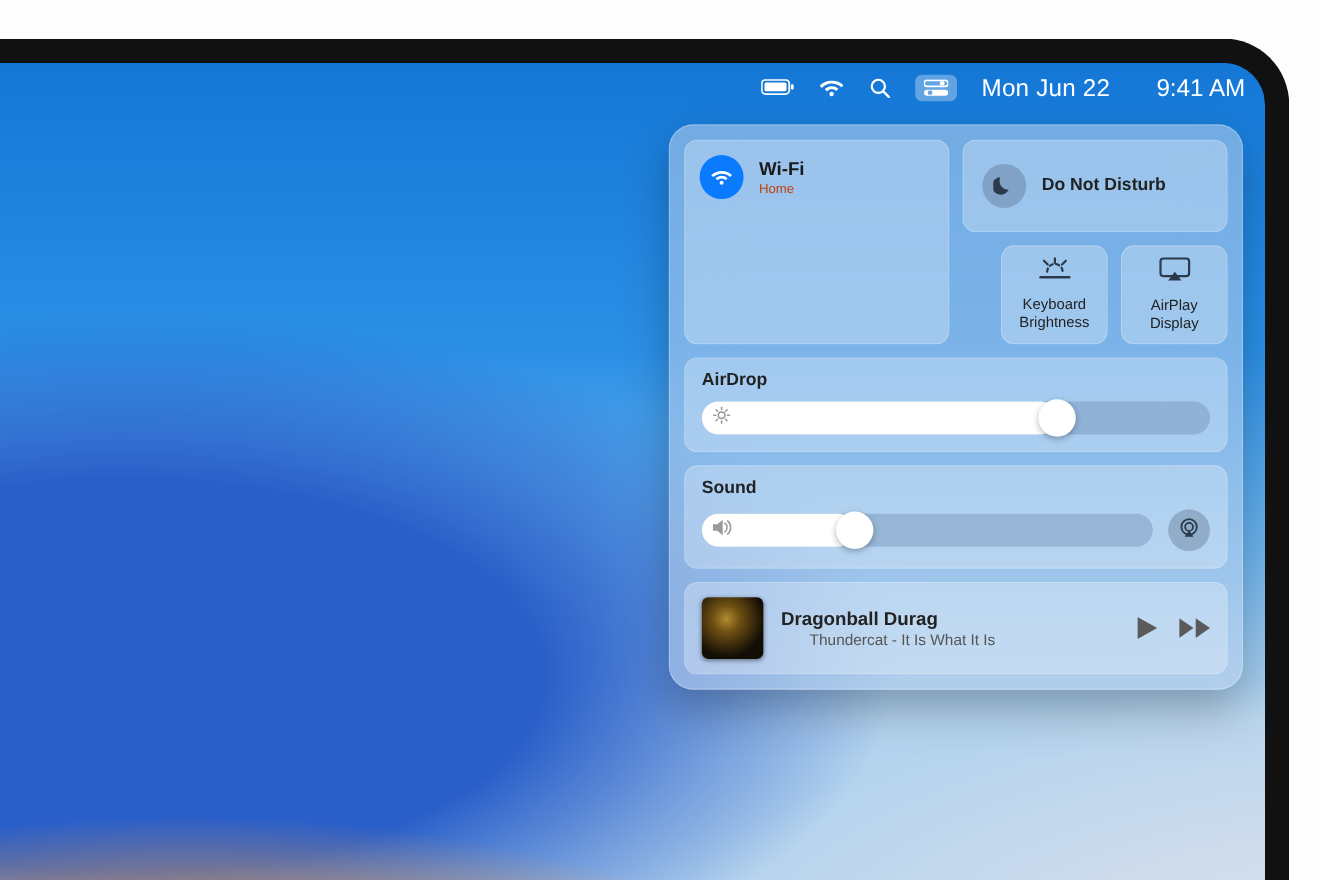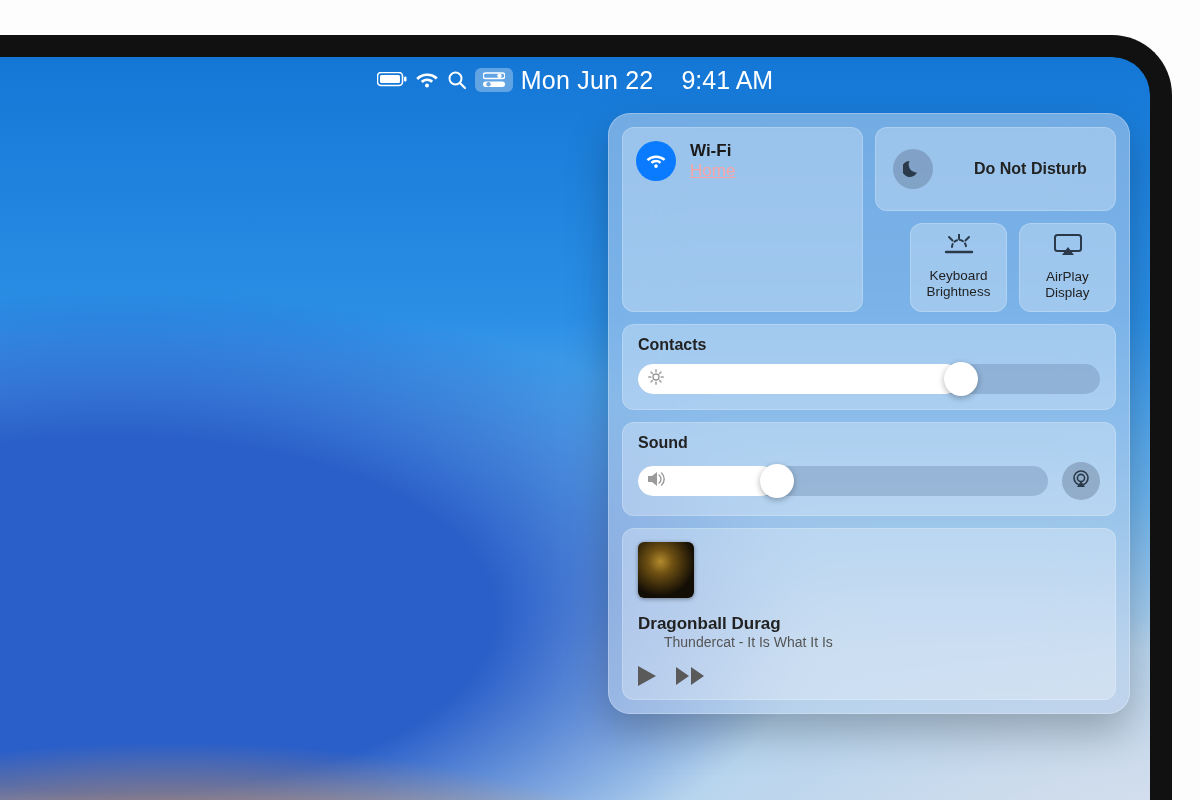--- a/index.html
+++ b/index.html
@@ -34,24 +34,24 @@
     background:
       radial-gradient(140% 90% at 15% 130%, #e86f2c 0%, #f39a3d 22%, rgba(243,154,61,0) 42%),
       radial-gradient(150% 100% at 110% 115%, #dfe7f0 0%, #cfdcec 20%, rgba(207,220,236,0) 40%),
       radial-gradient(110% 80% at 10% 75%, #2a5fc9 0%, #2a5fc9 30%, rgba(42,95,201,0) 55%),
       linear-gradient(180deg, #1477d6 0%, #2b8fe6 35%, #6db3ec 60%, #b3d3ee 80%);
   }
 
   
   .menubar {
     position:absolute; top:0; left:0; right:0; height:46px;
-    display:flex; align-items:center; justify-content:center;
+    display:flex; align-items:center; justify-content:flex-end;
     padding: 0 18px;
-    color:#fff; font-size:25px; font-weight:500;
-    gap: 8px;
+    color:#fff; font-size:22px; font-weight:500;
+    gap: 22px;
   }
   .menubar .icon { display:flex; align-items:center; justify-content:center; }
   .menubar svg { display:block; }
   .cc-pill {
     background: rgba(255,255,255,0.32);
     border-radius: 6px;
     padding: 4px 8px;
     display:flex; align-items:center;
   }
   .date { letter-spacing: .2px; }
@@ -82,41 +82,41 @@
   .row { display:flex; align-items:center; gap:14px; position:relative; }
   .circle {
     width:40px; height:40px; border-radius:50%;
     display:flex; align-items:center; justify-content:center;
     flex: 0 0 40px;
   }
   .circle.blue { background:#0a7aff; }
   .circle.grey { background: rgba(80,100,130,0.35); }
   .row .labels { display:flex; flex-direction:column; line-height:1.18; }
   .row .title { font-size:17px; font-weight:600; color:#1a1a1a; }
-  .row .sub   { font-size:17px; color:#fca5a5;text-decoration:underline; }
+  .row .sub   { font-size:12px; color:#c2410c; }
   .chevron { position:absolute; right:4px; color:#5a5a5a; }
 
   .dnd { padding: 16px 18px; display:flex; align-items:center; gap:14px; height:84px;}
-  .dnd .title { font-size:16px; font-weight:600; line-height:1.15;margin-left:27px; }
+  .dnd .title { font-size:16px; font-weight:600; line-height:1.15; }
 
   .twoup { display:grid; grid-template-columns:1fr 1fr; gap:12px;margin-left:35px; }
   .mini { padding: 10px 6px 12px; display:flex; flex-direction:column; align-items:center; justify-content:center; gap:8px; text-align:center; }
   .mini .lab { font-size:13.5px; line-height:1.15; color:#222; }
 
   .wide { grid-column: 1 / -1; padding: 12px 16px 16px; }
   .wide .sec-title { font-size:16px; font-weight:600; margin-bottom:10px; }
   .slider { position:relative; height:30px; border-radius:15px; background: rgba(100,130,170,0.35); }
   .slider .fill { position:absolute; top:0; left:0; bottom:0; border-radius:15px; background:#fff; }
   .slider .knob { position:absolute; top:-2px; width:34px; height:34px; border-radius:50%; background:#fff; box-shadow:0 2px 6px rgba(0,0,0,0.3); transform:translateX(-50%); }
   .slider .lead-icon { position:absolute; left:10px; top:50%; transform:translateY(-50%); color:#8a8a8a; }
   .sound-row { display:flex; align-items:center; gap:14px; }
   .sound-row .slider { flex:1; }
   .out-btn { width:38px; height:38px; border-radius:50%; background:rgba(80,100,130,0.35); display:flex; align-items:center; justify-content:center; }
 
-  .nowplaying { grid-column:1 / -1; padding:14px 16px; display:flex; gap:16px;flex-direction:column; }
+  .nowplaying { grid-column:1 / -1; padding:14px 16px; display:flex; align-items:center; gap:16px; }
   .art { width:56px; height:56px; border-radius:6px; background: radial-gradient(circle at 40% 35%, #b28a2e 0%, #6e5012 25%, #120d05 70%); box-shadow:0 1px 4px rgba(0,0,0,.4);}
   .np-text { flex:1; }
   .np-title { font-size:17px; font-weight:600; }
   .np-sub { font-size:14px; color:#555;margin-left:26px; }
   .np-ctrls { display:flex; gap:20px; color:#5a5a5a; align-items:center;}
   .np-ctrls svg { display:block; }
 
 </style>
 </head>
 <body>
@@ -200,21 +200,21 @@
               <svg width="30" height="24" viewBox="0 0 30 24">
                   <rect x="2" y="2" width="26" height="16" rx="2.5" fill="none" stroke="#2a3a4a" stroke-width="2"></rect>
                   <path d="M15 14l6 8H9l6-8z" fill="#2a3a4a"></path>
                 </svg>
             </span>
             <span class="lab">AirPlay Display</span>
           </div>
         </div>
 
         <div class="tile wide">
-          <div class="sec-title">Contacts</div>
+          <div class="sec-title">AirDrop</div>
           <div class="slider">
             <div class="fill" style="width:70%"></div>
             <div class="knob" style="left:70%"></div>
             <span class="lead-icon">
               <svg width="16" height="16" viewBox="0 0 16 16">
                   <circle cx="8" cy="8" r="3" fill="none" stroke="#9a9a9a" stroke-width="1.4"></circle>
                   <g stroke="#9a9a9a" stroke-width="1.4" stroke-linecap="round">
                     <line x1="8" y1="0.8" x2="8" y2="2.8"></line>
                     <line x1="8" y1="13.2" x2="8" y2="15.2"></line>
                     <line x1="0.8" y1="8" x2="2.8" y2="8"></line>

